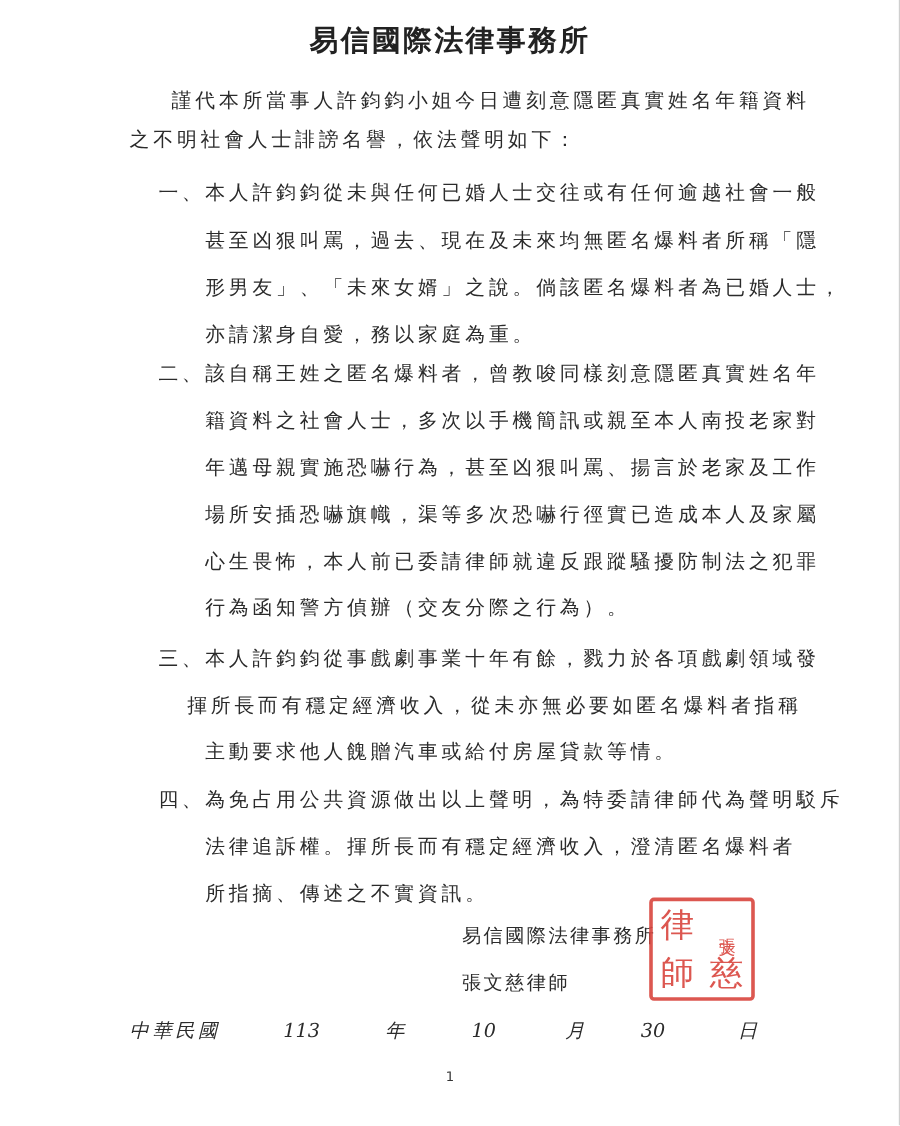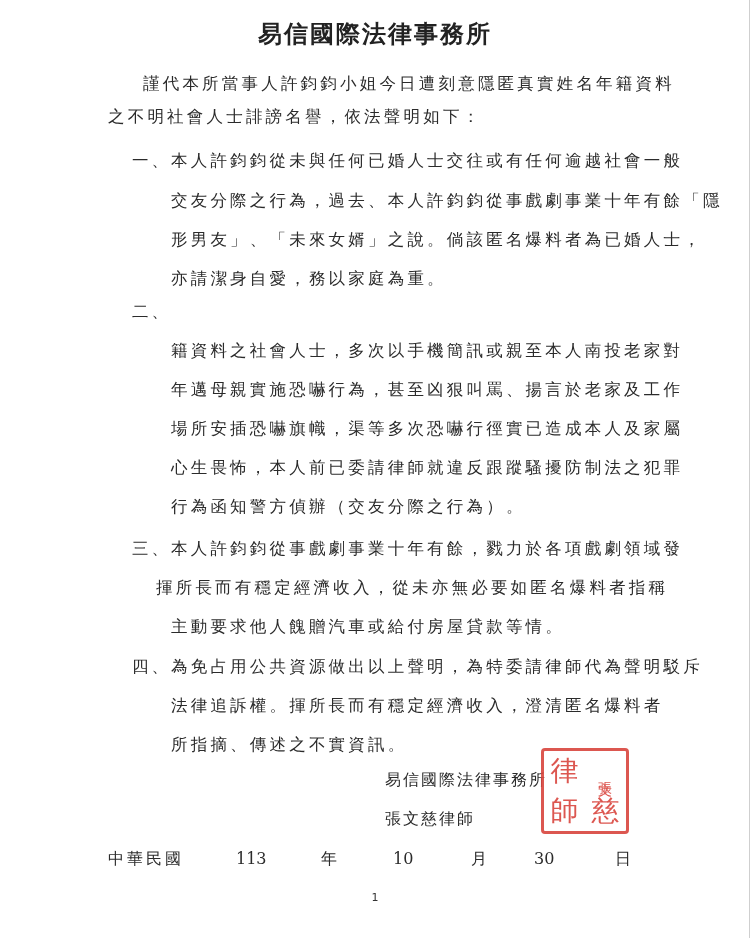--- a/index.html
+++ b/index.html
@@ -18,41 +18,42 @@
   .sig { position: absolute; font-size: 16px; letter-spacing: 2px; white-space: nowrap; color: #2b2b2b; }
   .seal {
     position: absolute; left: 541px; top: 748px; width: 88px; height: 86px;
     border: 3px solid #d9453e; border-radius: 4px; box-sizing: border-box;
     display: grid; grid-template-columns: 1fr 1fr; grid-template-rows: 1fr 1fr;
     color: #d9453e; font-size: 30px; line-height: 1; text-align: center;
     font-family: "DejaVu Serif", serif; opacity: 0.9;
   }
   .seal span { display: flex; align-items: center; justify-content: center; }
   .date-row { position: absolute; top: 849px; left: 0; width: 750px; height: 24px; font-size: 16px; color: #2b2b2b; }
-  .date-row span { position: absolute; top: 0; white-space: nowrap; }
+  .date-row span { position: absolute; top: 0; white-space: nowrap; font-style: italic; }
   .page-num { position: absolute; top: 891px; left: 0; width: 750px; text-align: center; font-size: 11px; color: #333; font-family: "DejaVu Sans", sans-serif; }
 </style>
 </head>
 <body>
 
 <div class="page">
   <div class="right-edge"></div>
 
   <div class="title">易信國際法律事務所</div>
 
   <div class="line" style="left:108px; top:106px;">之不明社會人士誹謗名譽，依法聲明如下：</div>
   <div class="line" style="left:143px; top:73px;">謹代本所當事人許鈞鈞小姐今日遭刻意隱匿真實姓名年籍資料</div>
 
   <div class="num" style="left:132px; top:150px;">一、</div>
   <div class="line" style="left:171px; top:150px;">本人許鈞鈞從未與任何已婚人士交往或有任何逾越社會一般</div>
-  <div class="line" style="left:171px; top:190px;">交友分際之行為，過去、本人許鈞鈞從事戲劇事業十年有餘「隱</div>
+  <div class="line" style="left:171px; top:190px;">甚至凶狠叫罵，過去、現在及未來均無匿名爆料者所稱「隱</div>
   <div class="line" style="left:171px; top:229px;">形男友」、「未來女婿」之說。倘該匿名爆料者為已婚人士，</div>
   <div class="line" style="left:171px; top:268px;">亦請潔身自愛，務以家庭為重。</div>
 
   <div class="num" style="left:132px; top:301px;">二、</div>
+  <div class="line" style="left:171px; top:301px;">該自稱王姓之匿名爆料者，曾教唆同樣刻意隱匿真實姓名年</div>
   <div class="line" style="left:171px; top:340px;">籍資料之社會人士，多次以手機簡訊或親至本人南投老家對</div>
   <div class="line" style="left:171px; top:379px;">年邁母親實施恐嚇行為，甚至凶狠叫罵、揚言於老家及工作</div>
   <div class="line" style="left:171px; top:418px;">場所安插恐嚇旗幟，渠等多次恐嚇行徑實已造成本人及家屬</div>
   <div class="line" style="left:171px; top:457px;">心生畏怖，本人前已委請律師就違反跟蹤騷擾防制法之犯罪</div>
   <div class="line" style="left:171px; top:496px;">行為函知警方偵辦（交友分際之行為）。</div>
 
   <div class="num" style="left:132px; top:538px;">三、</div>
   <div class="line" style="left:171px; top:538px;">本人許鈞鈞從事戲劇事業十年有餘，戮力於各項戲劇領域發</div>
   <div class="line" style="left:156px; top:577px;">揮所長而有穩定經濟收入，從未亦無必要如匿名爆料者指稱</div>
   <div class="line" style="left:171px; top:616px;">主動要求他人餽贈汽車或給付房屋貸款等情。</div>

